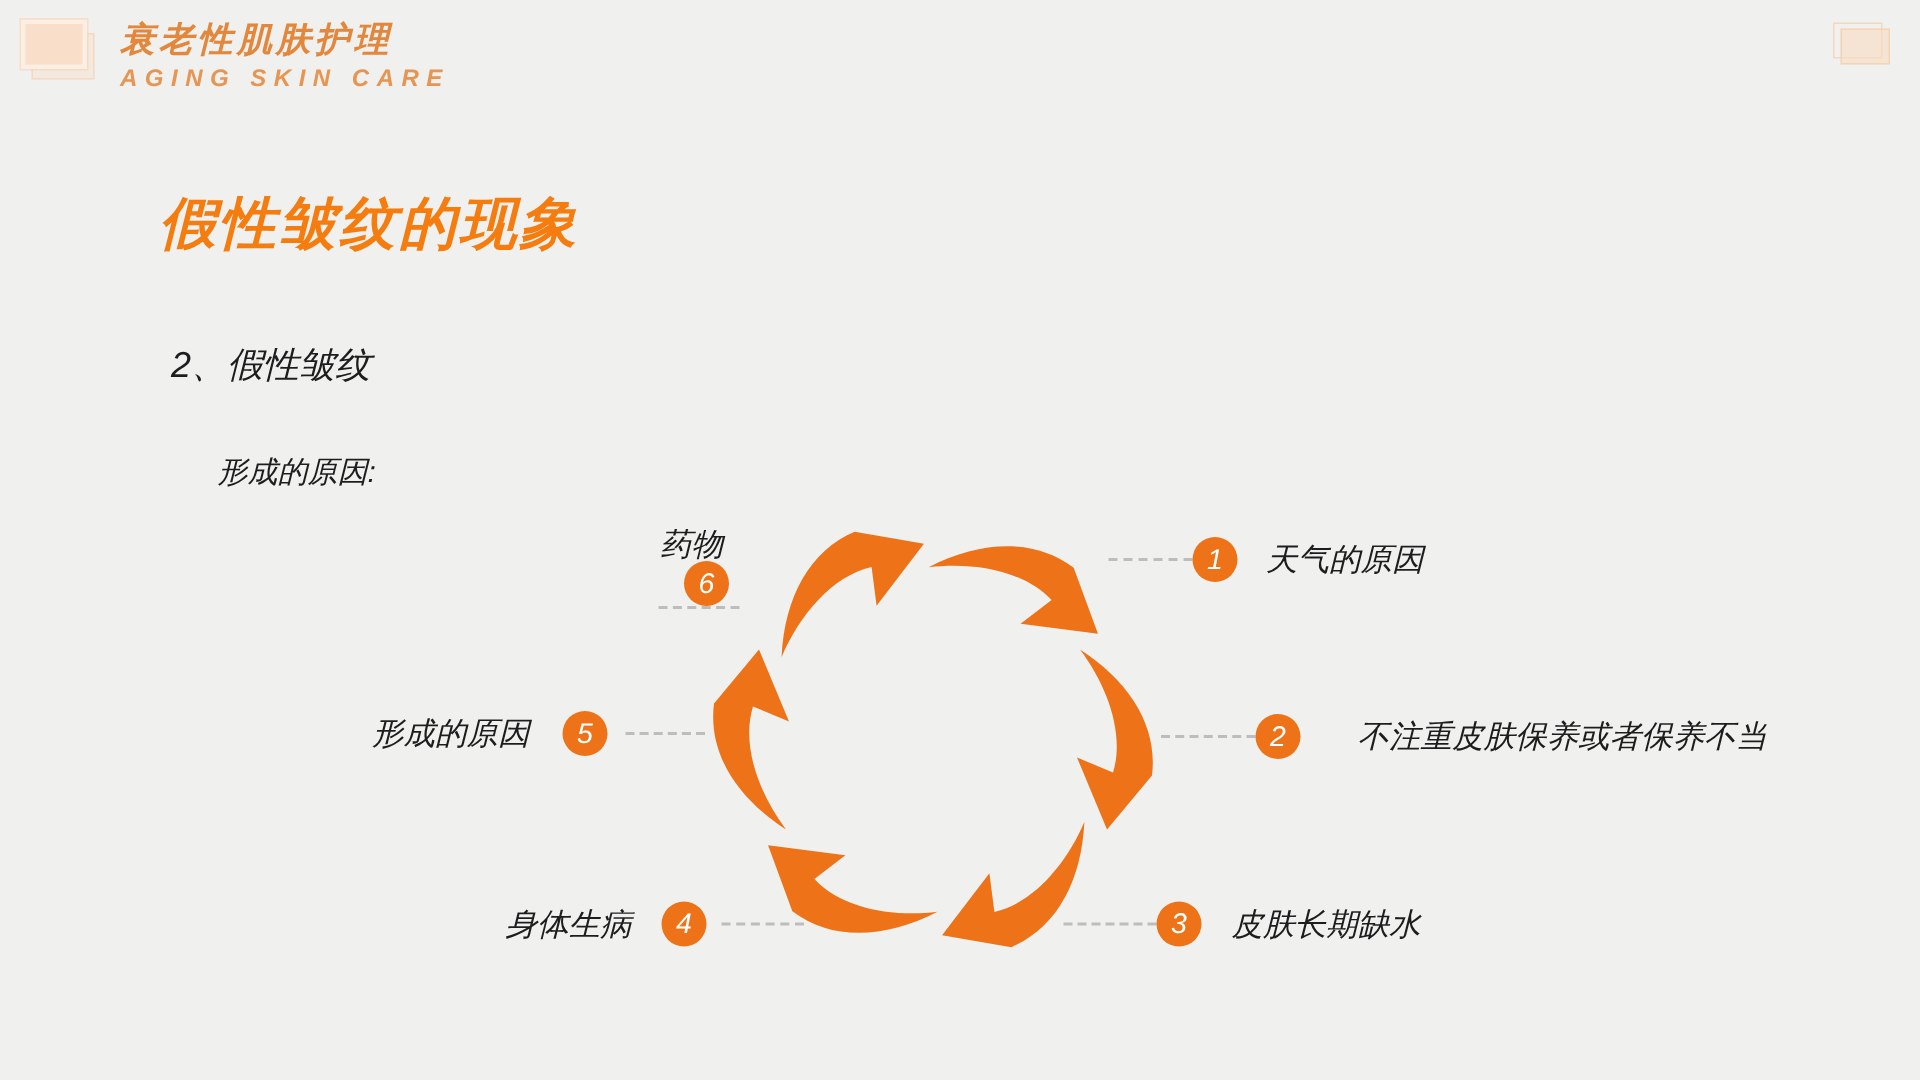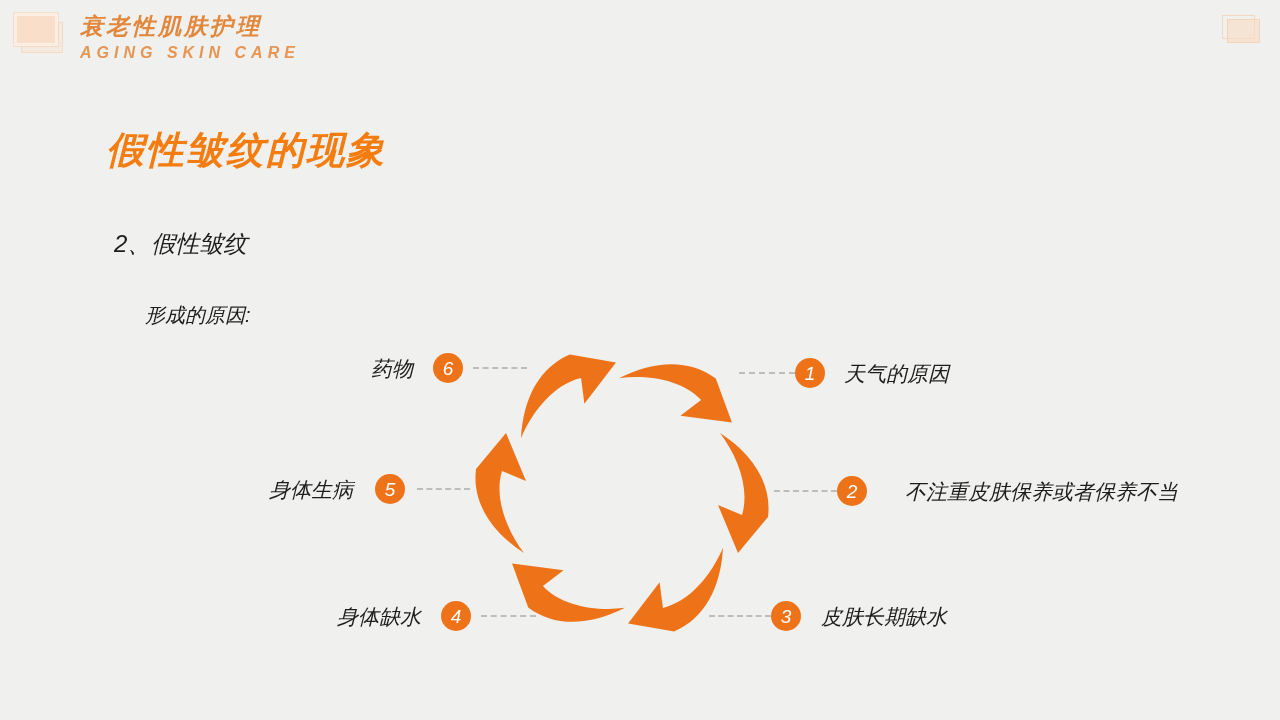--- a/index.html
+++ b/index.html
@@ -168,21 +168,21 @@
   .pos-3 { left: 709px; top: 601px; }
   .pos-3 .dash { width: 62px; }
   .pos-3 .clabel { margin-left: 20px; }
   
   .pos-4 { right: 744px; top: 601px; }
   .pos-4 .badge { margin-left: 20px; }
   .pos-4 .dash { width: 55px; margin-left: 10px; }
   .pos-5 { right: 810px; top: 474px; }
   .pos-5 .badge { margin-left: 22px; }
   .pos-5 .dash { width: 53px; margin-left: 12px; }
-  .pos-6 { right: 753px; top: 353px; }
+  .pos-6 { right: 787px; top: 353px; flex-direction: column; }
   .pos-6 .badge { margin-left: 20px; }
   .pos-6 .dash { width: 54px; margin-left: 10px; }
 </style>
 </head>
 <body>
 
 <div class="slide">
 
   <div class="logo">
     <div class="logo-back"></div>
@@ -224,26 +224,26 @@
     <span class="dash"></span>
     <span class="badge">2</span>
     <span class="clabel">不注重皮肤保养或者保养不当</span>
   </div>
   <div class="cycle-item pos-3">
     <span class="dash"></span>
     <span class="badge">3</span>
     <span class="clabel">皮肤长期缺水</span>
   </div>
   <div class="cycle-item pos-4">
-    <span class="clabel">身体缺水</span>
+    <span class="clabel">身体生病</span>
     <span class="badge">4</span>
     <span class="dash"></span>
   </div>
   <div class="cycle-item pos-5">
-    <span class="clabel">身体生病</span>
+    <span class="clabel">形成的原因</span>
     <span class="badge">5</span>
     <span class="dash"></span>
   </div>
   <div class="cycle-item pos-6">
     <span class="clabel">药物</span>
     <span class="badge">6</span>
     <span class="dash"></span>
   </div>
 
 </div>

